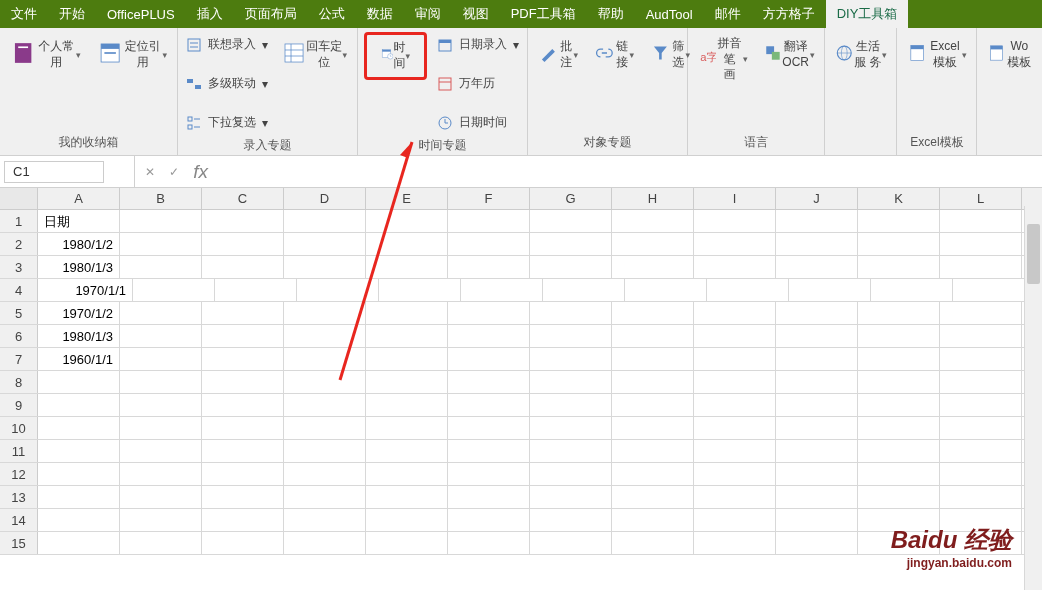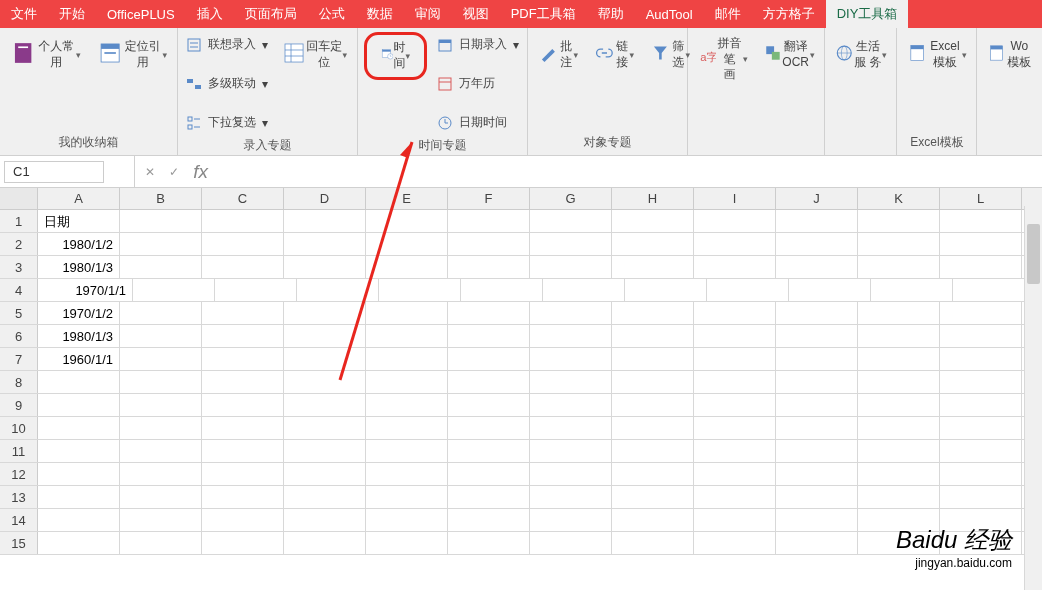--- a/index.html
+++ b/index.html
@@ -1,48 +1,48 @@
 <!DOCTYPE html>
 <html><head>
 <meta charset="utf-8">
 <style>
 *{box-sizing:border-box;margin:0;padding:0;font-family:"Microsoft YaHei",Arial,sans-serif}
 body{background:#fff;width:1042px;height:590px;overflow:hidden;position:relative;font-size:12px}
-.tabs{background:#ef4444;height:28px;display:flex;align-items:stretch;color:#fff;font-size:13px}
+.tabs{background:#4d7c0f;height:28px;display:flex;align-items:stretch;color:#fff;font-size:13px}
 .tab{padding:0 11px;display:flex;align-items:center;cursor:pointer;white-space:nowrap}
 .tab.active{background:#f0f0f0;color:#1a6b47}
 .ribbon{background:#f0f0f0;border-bottom:1px solid #d0d0d0;height:128px;display:flex}
 .rgrp{border-right:1px solid #d0d0d0;display:flex;flex-direction:column;padding:4px 6px 0}
 .grow{display:flex;flex:1;align-items:flex-start;gap:8px}
 .gname{text-align:center;font-size:12px;color:#555;padding:2px 0 4px}
 .vbtn{display:flex;flex-direction:row;align-items:center;justify-content:flex-start;padding:4px;min-width:48px;cursor:pointer;color:#444}
 .vbtn .ic{width:34px;height:34px;margin-bottom:4px}
 .vbtn .lbl{font-size:12px;text-align:center;line-height:1.3}
 .vbtn .dd{font-size:9px;color:#666}
 .hlst{display:flex;flex-direction:column;gap:22px;padding:4px 2px}
 .hbtn{display:flex;align-items:center;gap:6px;cursor:pointer;color:#444;font-size:12px;white-space:nowrap}
 .hbtn .ic{width:16px;height:16px;flex-shrink:0}
-.highlight{border:3px solid #e8261f;border-radius:14px;padding:2px 14px}
+.highlight{border:3px solid #e8261f;border-radius:4px;padding:2px 14px}
 .fbar{height:32px;border-bottom:1px solid #d0d0d0;display:flex;align-items:center;background:#fff}
 .namebox{width:100px;height:22px;border:1px solid #ccc;margin-left:4px;padding:0 8px;display:flex;align-items:center;font-size:13px;color:#333;background:#fff}
 .fsep{width:30px}
 .fctl{display:flex;align-items:center;gap:14px;padding:0 10px;border-left:1px solid #d0d0d0;height:100%;color:#999}
 .fctl span{cursor:pointer}
 .fx{font-style:italic;color:#888;font-size:19px}
 .grid{position:relative;background:#fff}
 .ghead{display:flex;height:22px;border-bottom:1px solid #ccc;background:#f0f0f0}
 .corner{width:38px;border-right:1px solid #ccc;background:#e8e8e8}
 .colh{width:82px;border-right:1px solid #ccc;text-align:center;line-height:22px;color:#444;font-size:13px;cursor:pointer}
 .row{display:flex;height:23px;border-bottom:1px solid #d8d8d8}
 .rowh{width:38px;border-right:1px solid #ccc;background:#f0f0f0;text-align:center;line-height:23px;color:#444;font-size:13px;cursor:pointer}
 .cell{width:82px;border-right:1px solid #d8d8d8;padding:0 6px;line-height:23px;font-size:13px;color:#000;cursor:cell}
 svg{display:block}
 .scrollbar{position:absolute;right:0;top:206px;bottom:0;width:18px;background:#f0f0f0;border-left:1px solid #d8d8d8}
 .thumb{position:absolute;top:18px;left:2px;right:2px;height:60px;background:#c8c8c8;border-radius:2px}
-.watermark{position:absolute;right:30px;bottom:20px;color:#000000;font-size:24px;font-weight:normal;font-style:italic;pointer-events:none}
+.watermark{position:absolute;right:30px;bottom:20px;color:#7f1d1d;font-size:24px;font-weight:bold;font-style:italic;pointer-events:none}
 .watermark .sub{font-size:12px;display:block;text-align:right;font-style:normal}
 .arrow{position:absolute;pointer-events:none}
 </style>
 </head>
 <body>
 
 <div class="tabs">
   <div class="tab">文件</div>
   <div class="tab">开始</div>
   <div class="tab">OfficePLUS</div>
@@ -215,20 +215,21 @@
       <div class="vbtn">
           <svg class="ic" viewBox="0 0 32 32">
             <rect x="4" y="4" width="14" height="14" fill="#5a8ac8"></rect>
             <rect x="14" y="14" width="14" height="14" fill="#7ab87a"></rect>
           </svg>
           <div class="lbl">翻译
 OCR</div>
           <div class="dd">▾</div>
         </div>
     </div>
+    <div class="gname">语言</div>
   </div>
 
   <div class="rgrp" style="min-width:60px">
     <div class="grow">
       <div class="vbtn">
           <svg class="ic" viewBox="0 0 32 32">
             <circle cx="16" cy="16" r="12" fill="none" stroke="#5a8ac8" stroke-width="2"></circle>
             <ellipse cx="16" cy="16" rx="5" ry="12" fill="none" stroke="#5a8ac8"></ellipse>
             <line x1="4" y1="16" x2="28" y2="16" stroke="#5a8ac8"></line>
           </svg>

